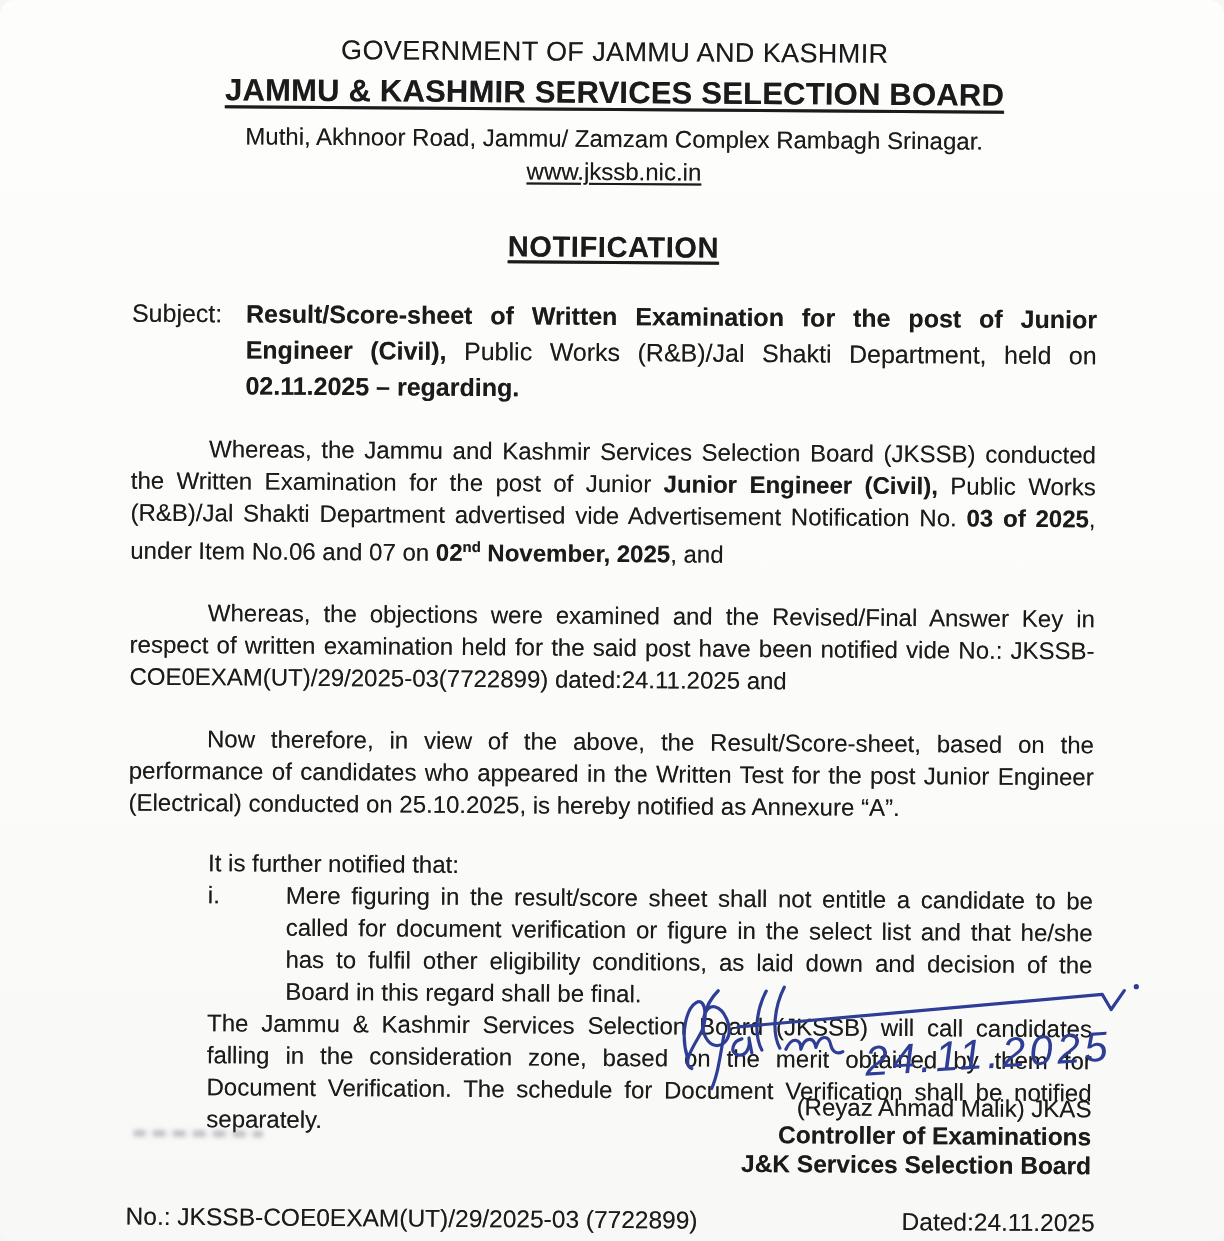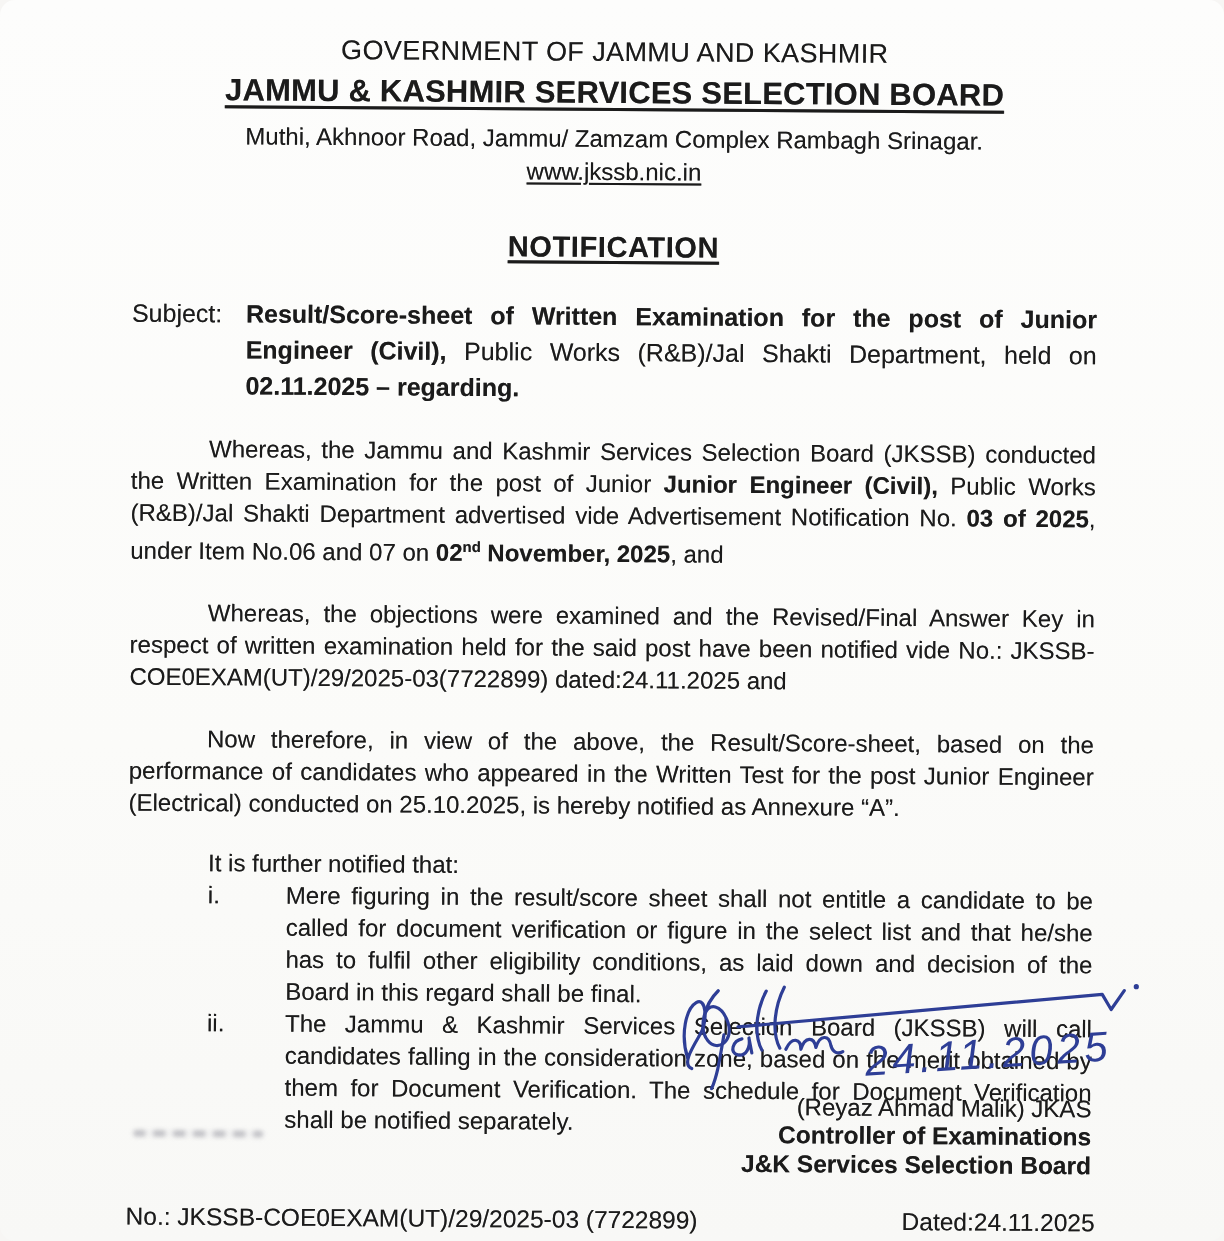--- a/index.html
+++ b/index.html
@@ -124,21 +124,20 @@
       <div class="para txt">Now therefore, in view of the above, the Result/Score-sheet, based on the performance of candidates who appeared in the Written Test for the post Junior Engineer (Electrical) conducted on 25.10.2025, is hereby notified as Annexure “A”.</div>
 
       <div class="further txt">It is further notified that:</div>
 
       <div class="nlist">
         <div class="nlist-item">
           <div class="nlist-marker txt">i.</div>
           <div class="nlist-text txt">Mere figuring in the result/score sheet shall not entitle a candidate to be called for document verification or figure in the select list and that he/she has to fulfil other eligibility conditions, as laid down and decision of the Board in this regard shall be final.</div>
         </div>
         <div class="nlist-item">
-          <div class="nlist-marker txt">ii.</div>
           <div class="nlist-text txt">The Jammu &amp; Kashmir Services Selection Board (JKSSB) will call candidates falling in the consideration zone, based on the merit obtained by them for Document Verification. The schedule for Document Verification shall be notified separately.</div>
         </div>
       </div>
     </div>
 
     <div class="sig-block">
       <svg class="sig-svg" width="492" height="118" viewBox="0 0 492 118">
         <g fill="none" stroke="#2e3e96" stroke-width="3.2" stroke-linecap="round" stroke-linejoin="round">
           <path d="M22,86 C14,62 20,36 30,30 C40,24 42,48 34,62 C26,76 16,92 26,96"></path>
           <path d="M52,18 C38,32 32,56 42,68 C52,80 68,68 62,50 C56,32 42,28 38,44"></path>

